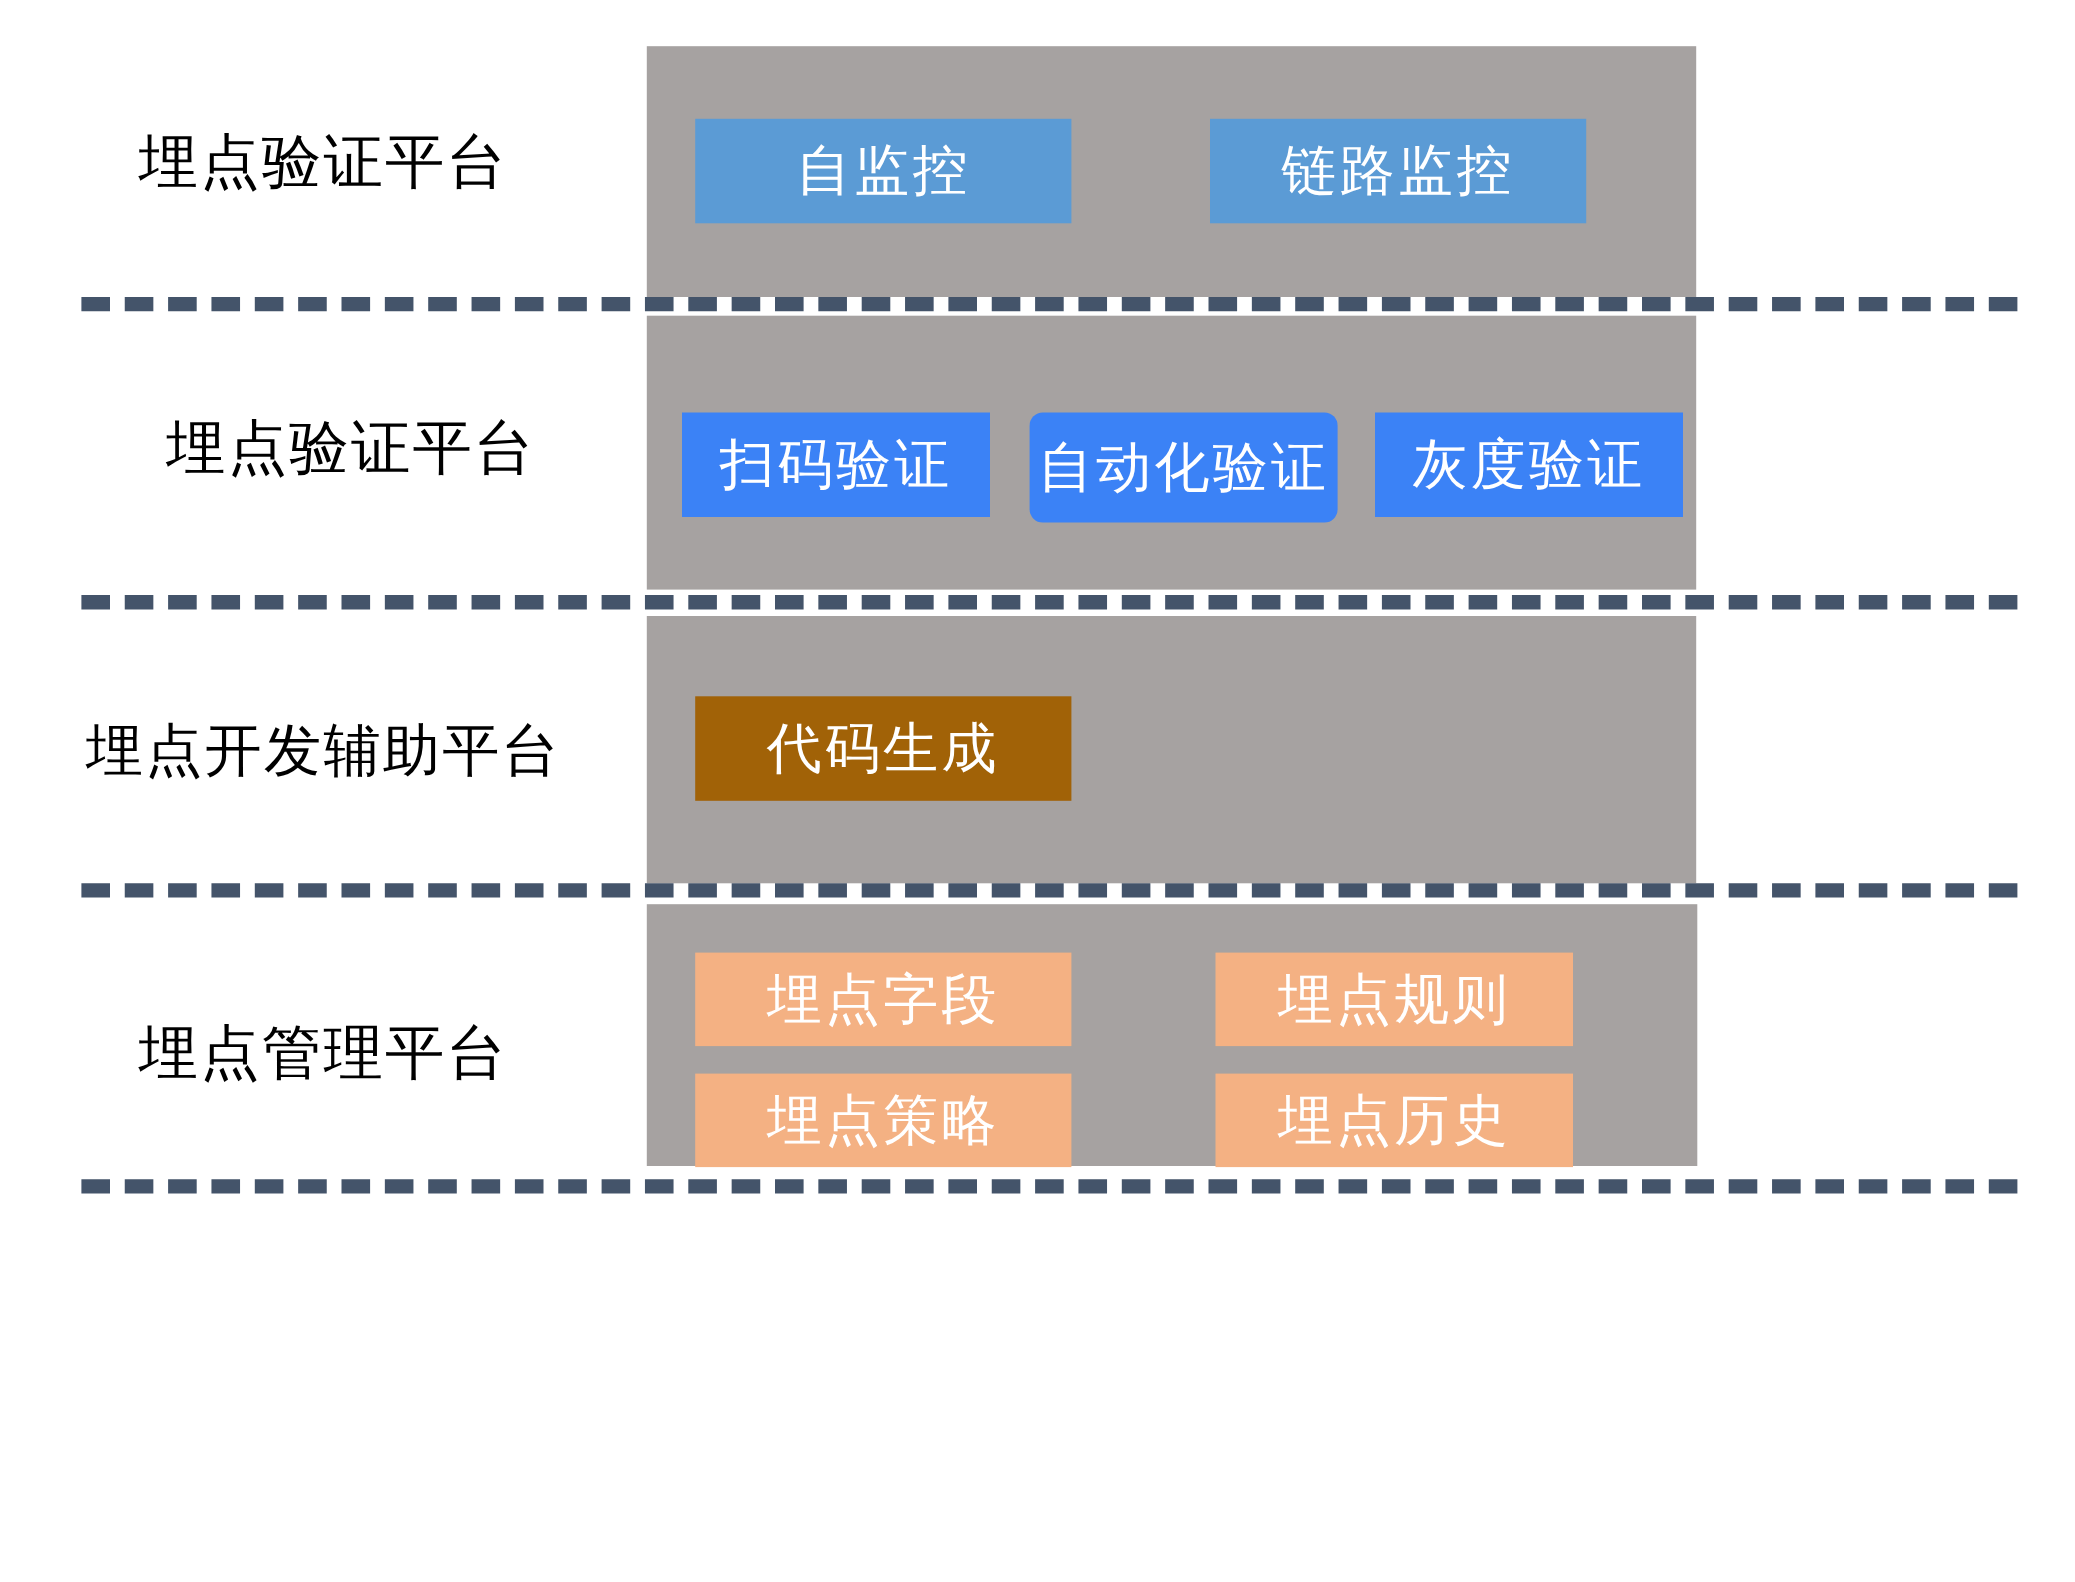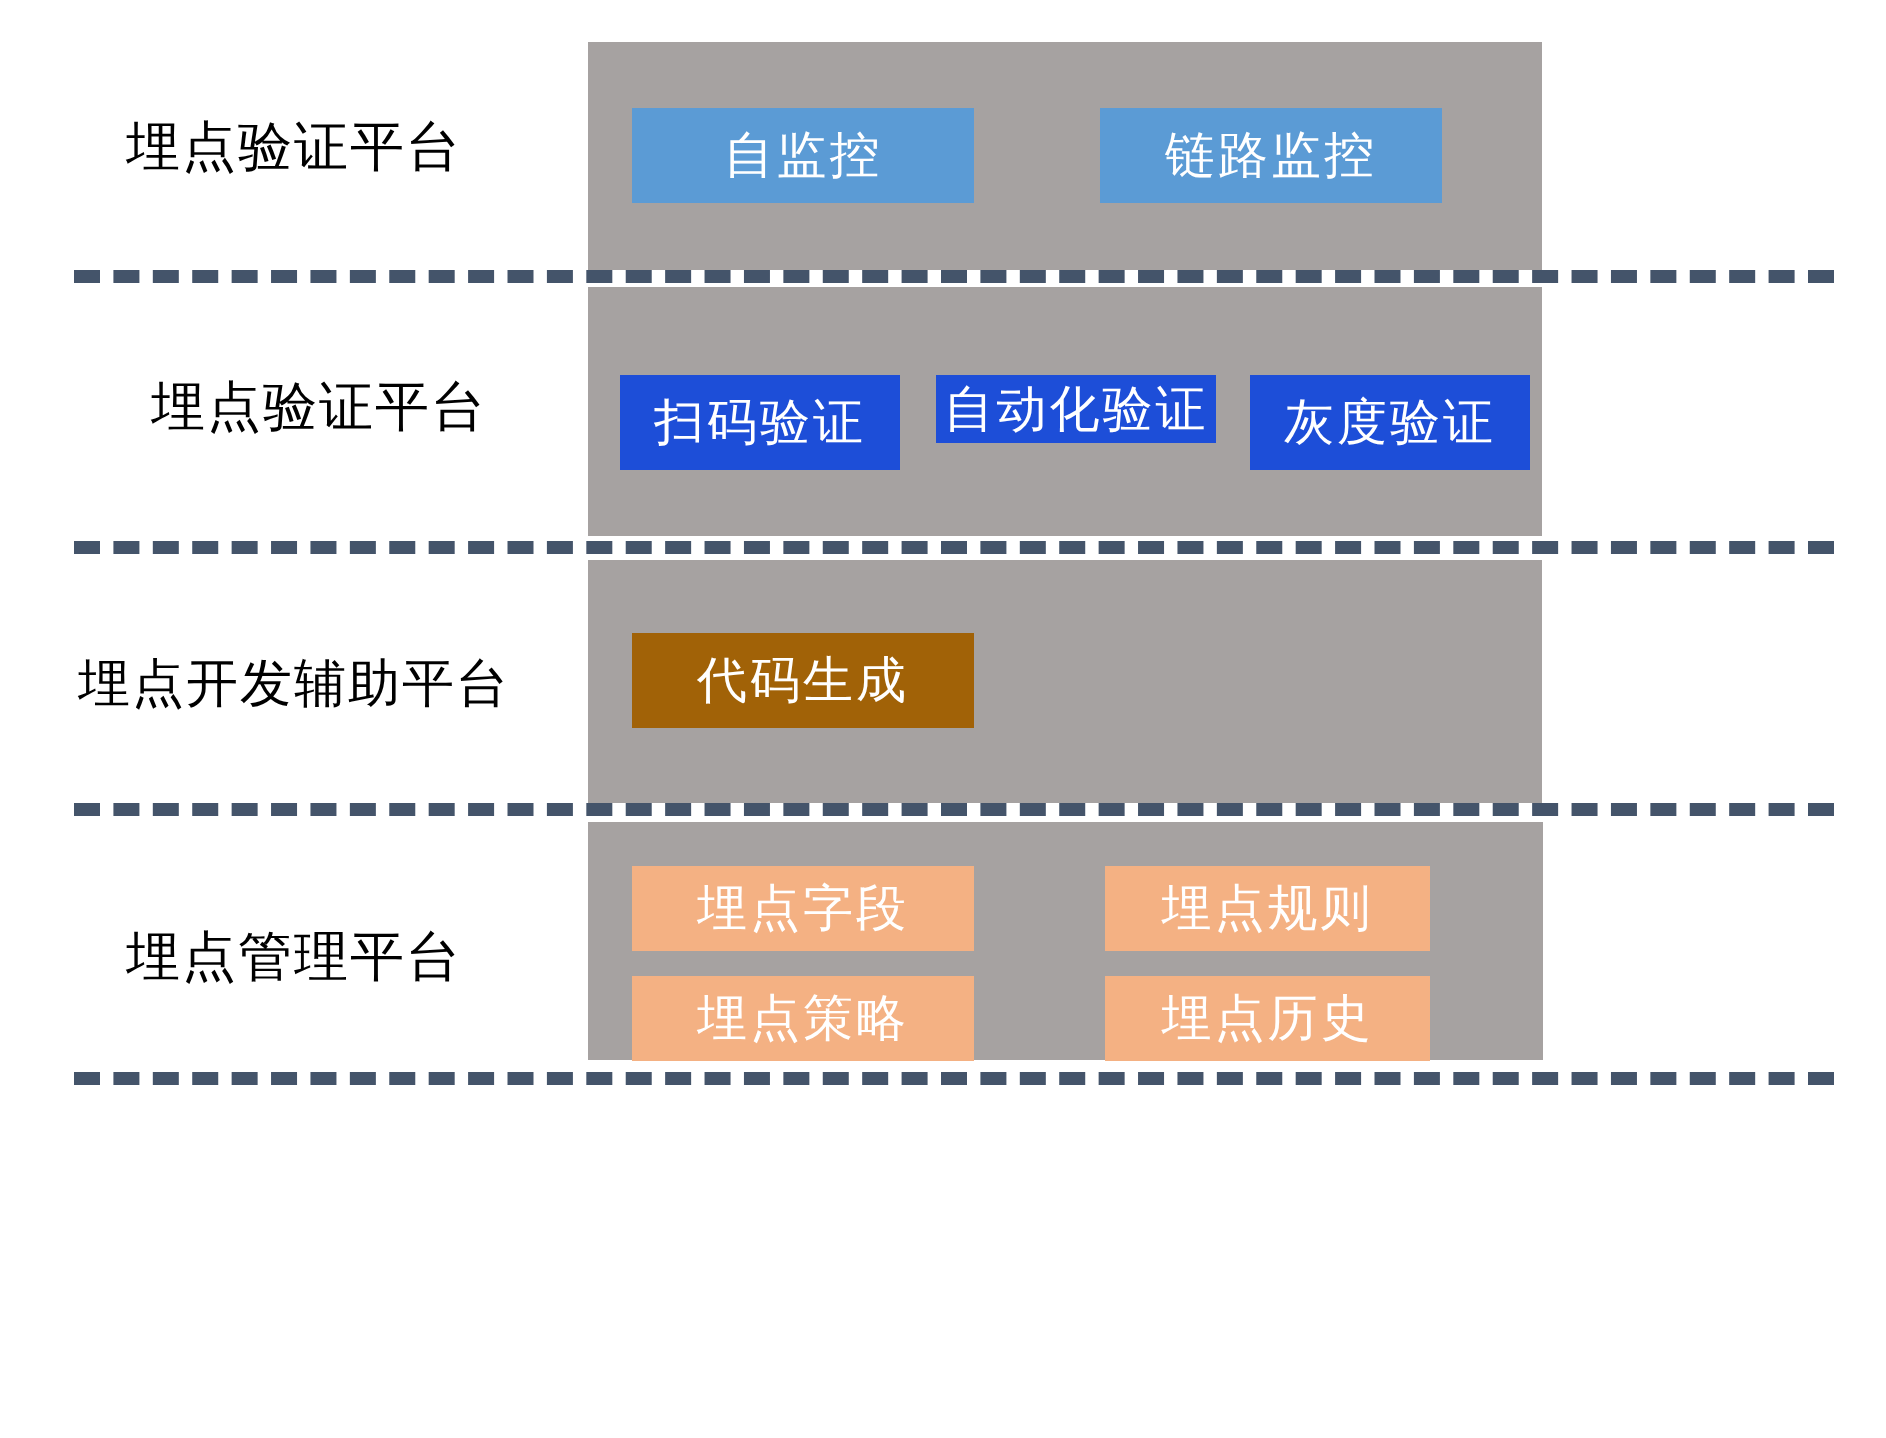--- a/index.html
+++ b/index.html
@@ -59,21 +59,21 @@
     display: flex;
     align-items: center;
     justify-content: center;
     color: #ffffff;
     font-size: 50px;
     letter-spacing: 3px;
     white-space: nowrap;
     box-sizing: border-box;
   }
   .chip.blue   { background: #5b9bd5; }
-  .chip.yellow { background: #1d4ed8; }
+  .chip.yellow { background: #3b82f6; }
   .chip.green  { background: #a16207; }
   .chip.orange { background: #f4b183; margin-top: 26px; }
 </style>
 </head>
 <body>
 
 <div id="canvas">
 
   <div class="band" style="left:588px; top:42px; width:954px; height:228px;"></div>
 
@@ -84,21 +84,21 @@
   <div class="chip blue" style="left:1100px; top:108px; width:342px; height:95px;">链路监控</div>
 
   <div class="divider" style="top:270px;"></div>
 
   <div class="band" style="left:588px; top:287px; width:954px; height:249px;"></div>
 
   <div class="row-label" style="top:378px;padding-left:25px;">埋点验证平台</div>
 
   <div class="chip yellow" style="left:620px; top:375px; width:280px; height:95px;">扫码验证</div>
 
-  <div class="chip yellow" style="left:936px; top:375px; width:280px; height:68px;">自动化验证</div>
+  <div class="chip yellow" style="left:936px; top:375px; width:280px; height:100px;border-radius:12px;">自动化验证</div>
 
   <div class="chip yellow" style="left:1250px; top:375px; width:280px; height:95px;">灰度验证</div>
 
   <div class="divider" style="top:541px;"></div>
 
   <div class="band" style="left:588px; top:560px; width:954px; height:243px;"></div>
 
   <div class="row-label wide" style="top:655px;">埋点开发辅助平台</div>
 
   <div class="chip green" style="left:632px; top:633px; width:342px; height:95px;">代码生成</div>

